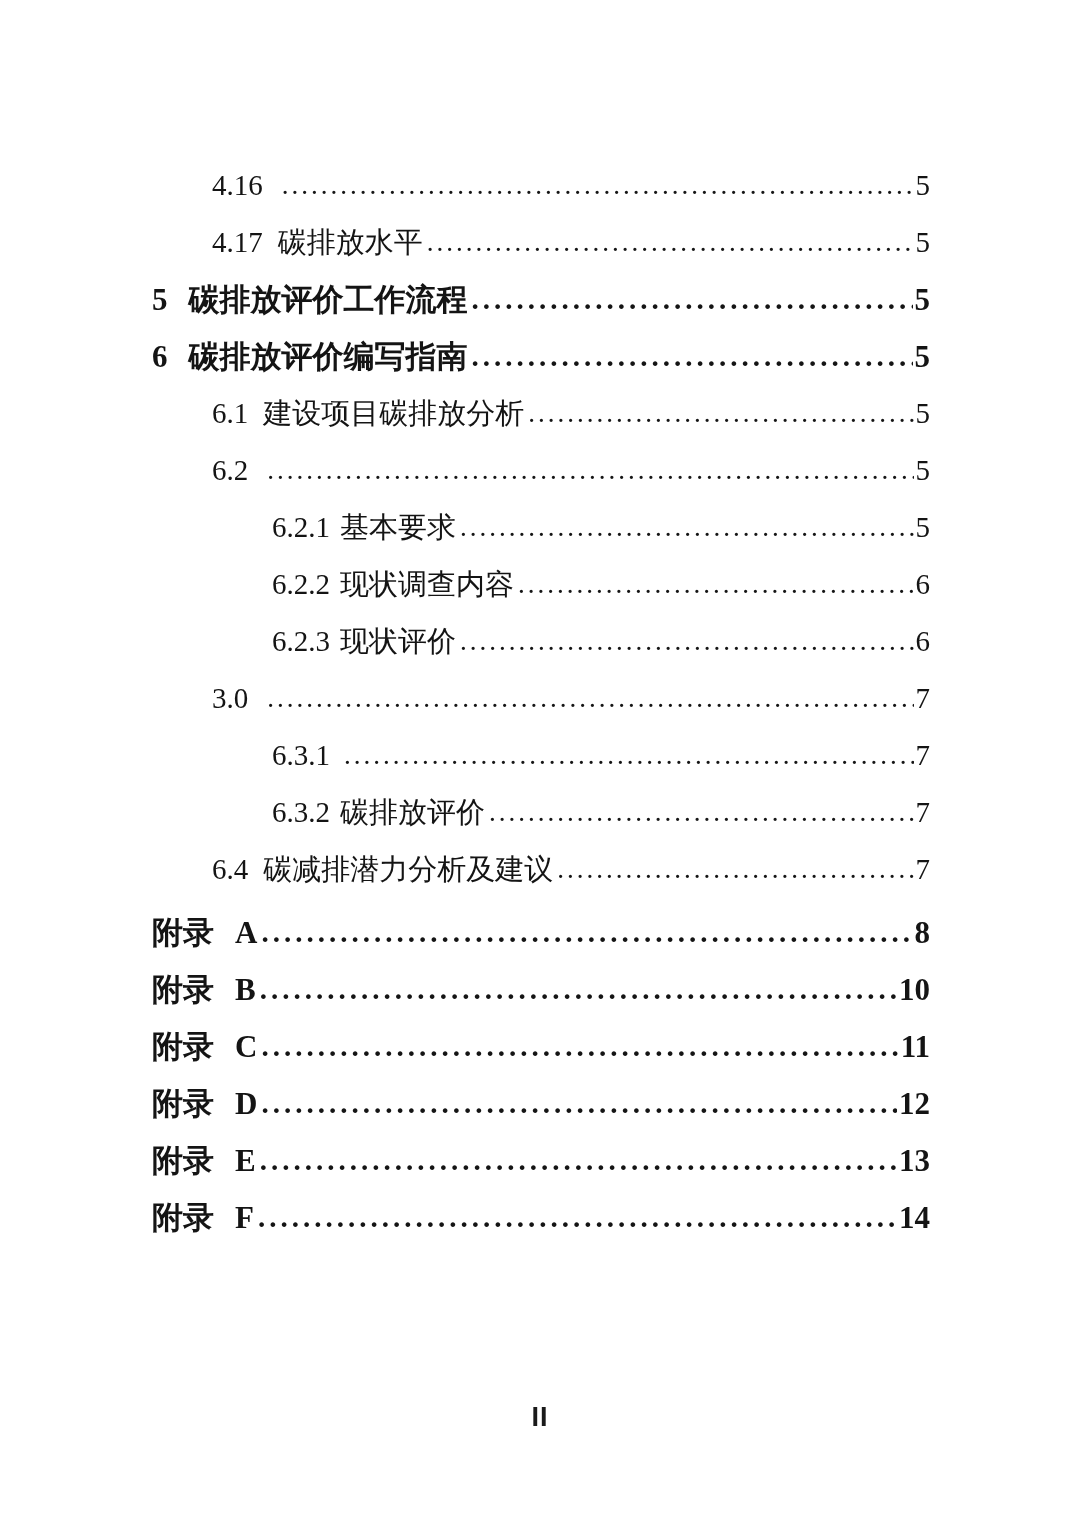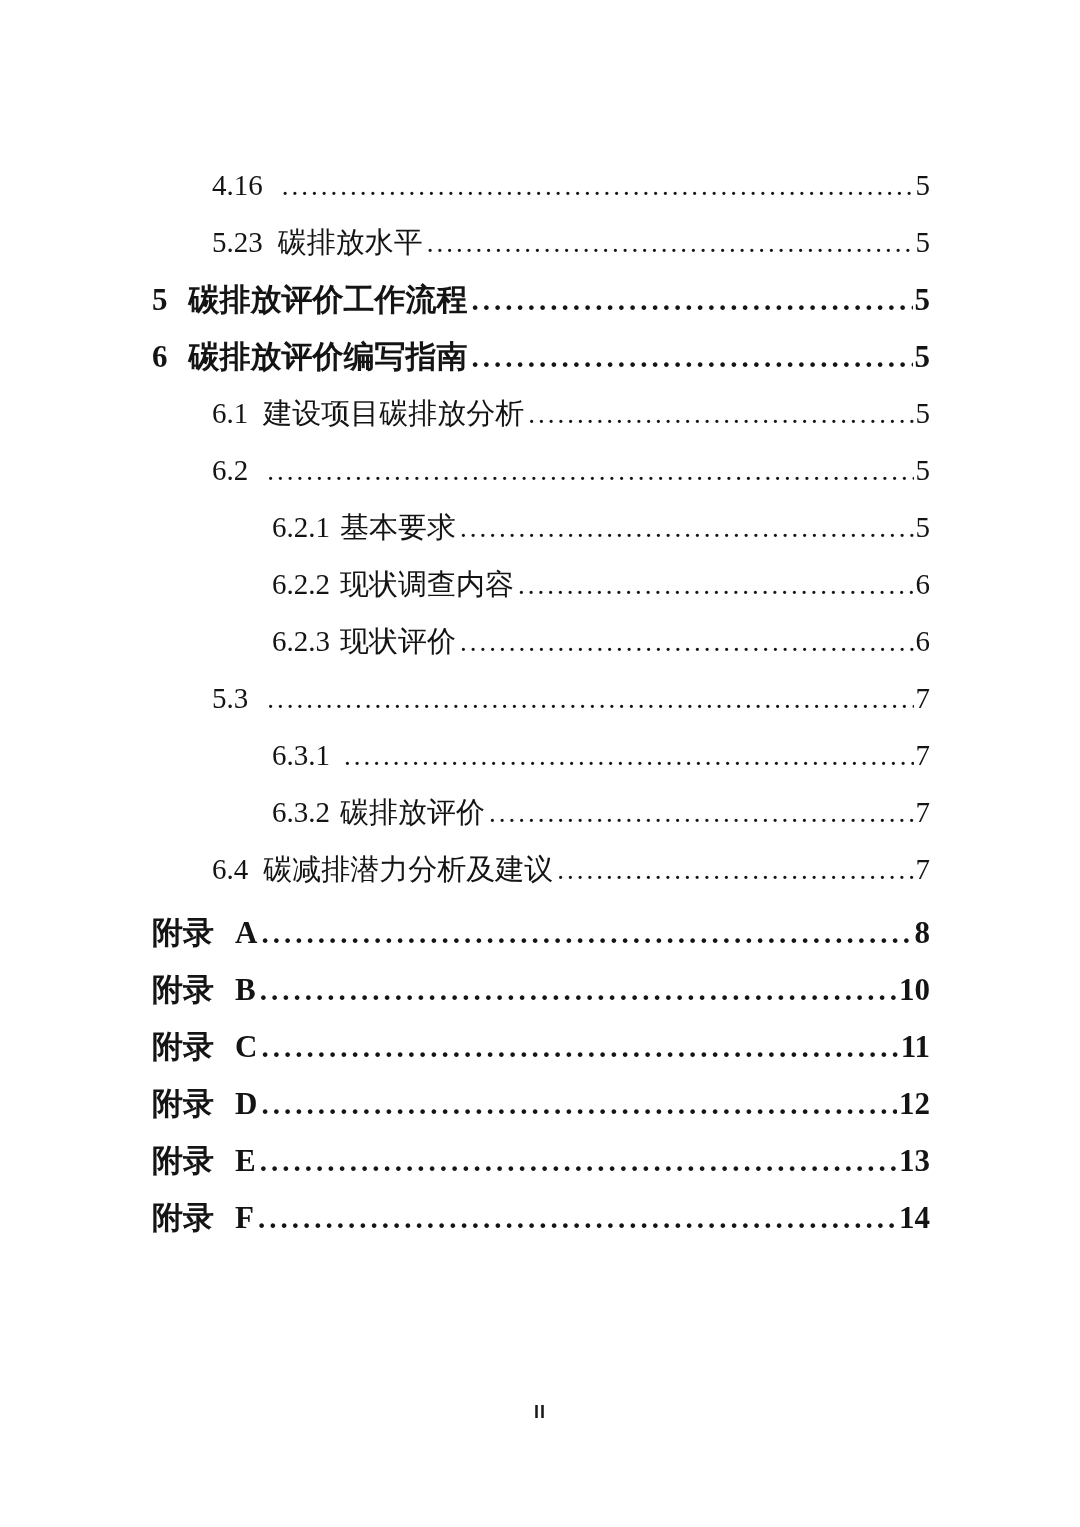--- a/index.html
+++ b/index.html
@@ -16,21 +16,21 @@
     overflow: hidden;
   }
   .toc {
     position: absolute;
     top: 157px;
     left: 152px;
     right: 150px;
   }
   .row {
     display: flex;
-    align-items: flex-start;
+    align-items: flex-end;
     height: 57px;
     font-size: 29px;
     line-height: 57px;
     white-space: nowrap;
   }
   .row.lvl-2 { padding-left: 60px; }
   .row.lvl-3 { padding-left: 120px; }
   .row.bold {
     font-weight: 700;
     font-size: 31px;
@@ -59,36 +59,36 @@
     text-align: right;
   }
   .footer {
     position: absolute;
     top: 1402px;
     left: 0;
     width: 100%;
     text-align: center;
     font-family: "Liberation Sans", "DejaVu Sans", sans-serif;
     font-weight: 700;
-    font-size: 18px;
+    font-size: 27px;
     letter-spacing: 1px;
     color: #1a1a1a;
   }
 </style>
 </head>
 <body>
 
 <div class="toc" id="toc">
     <div class="row lvl-2">
     <span class="num">4.16</span>
     <span class="leader"></span>
     <span class="pagenum">5</span>
   </div>
     <div class="row lvl-2">
-    <span class="num">5.23</span>
+    <span class="num">4.17</span>
     <span class="title">碳排放水平</span>
     <span class="leader"></span>
     <span class="pagenum">5</span>
   </div>
     <div class="row lvl-1 bold">
     <span class="num">5</span>
     <span class="title">碳排放评价工作流程</span>
     <span class="leader"></span>
     <span class="pagenum">5</span>
   </div>
@@ -121,21 +121,21 @@
     <span class="leader"></span>
     <span class="pagenum">6</span>
   </div>
     <div class="row lvl-3">
     <span class="num">6.2.3</span>
     <span class="title">现状评价</span>
     <span class="leader"></span>
     <span class="pagenum">6</span>
   </div>
     <div class="row lvl-2">
-    <span class="num">5.3</span>
+    <span class="num">3.0</span>
     <span class="leader"></span>
     <span class="pagenum">7</span>
   </div>
     <div class="row lvl-3">
     <span class="num">6.3.1</span>
     <span class="leader"></span>
     <span class="pagenum">7</span>
   </div>
     <div class="row lvl-3">
     <span class="num">6.3.2</span>

